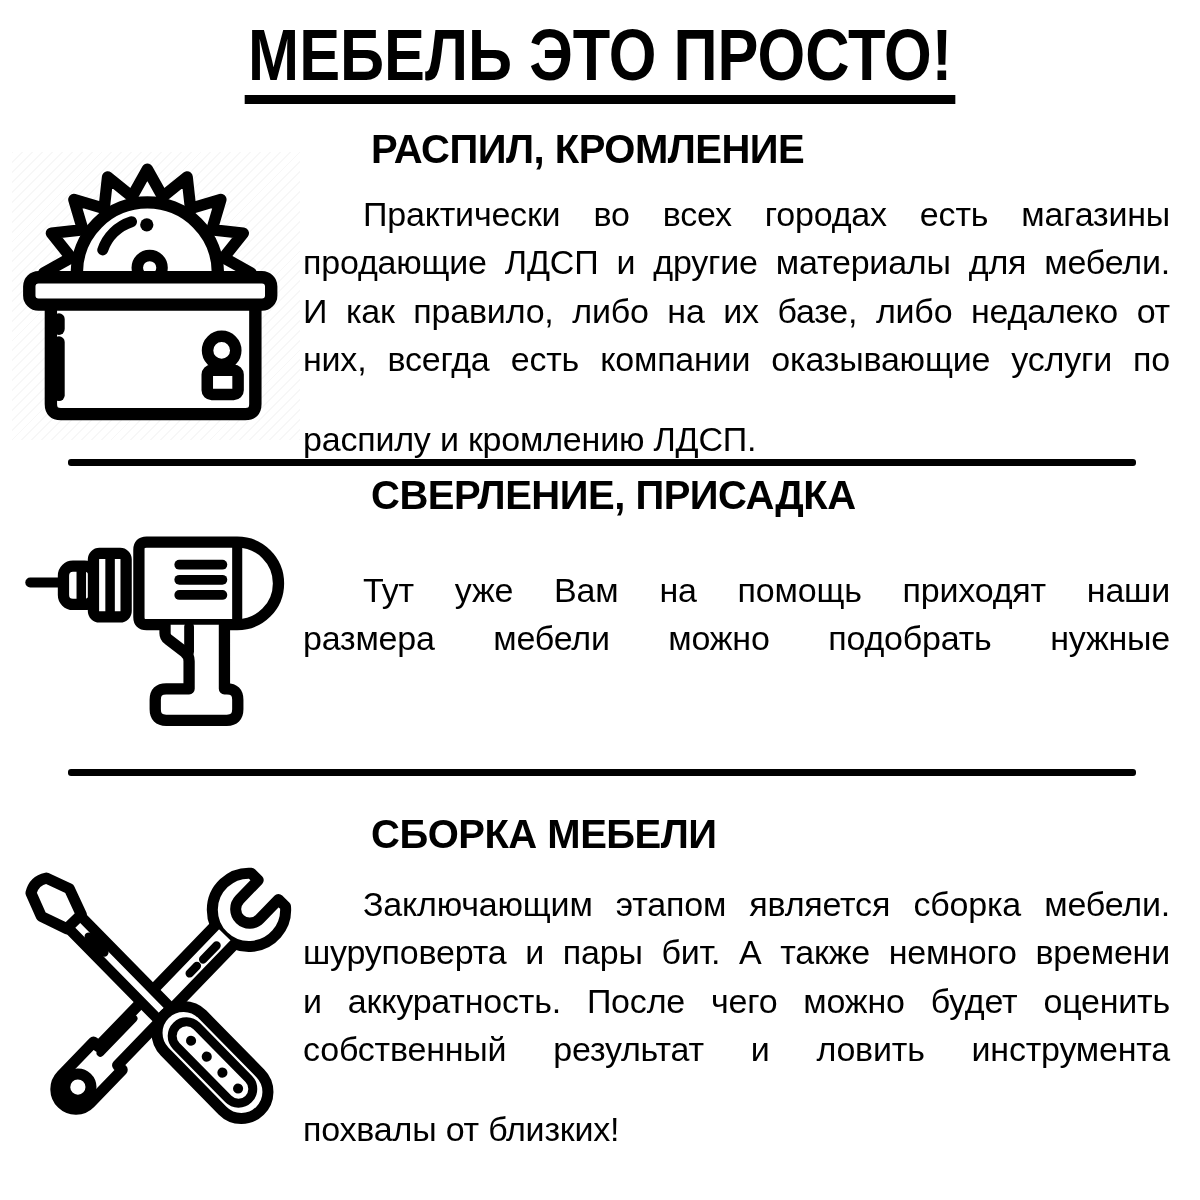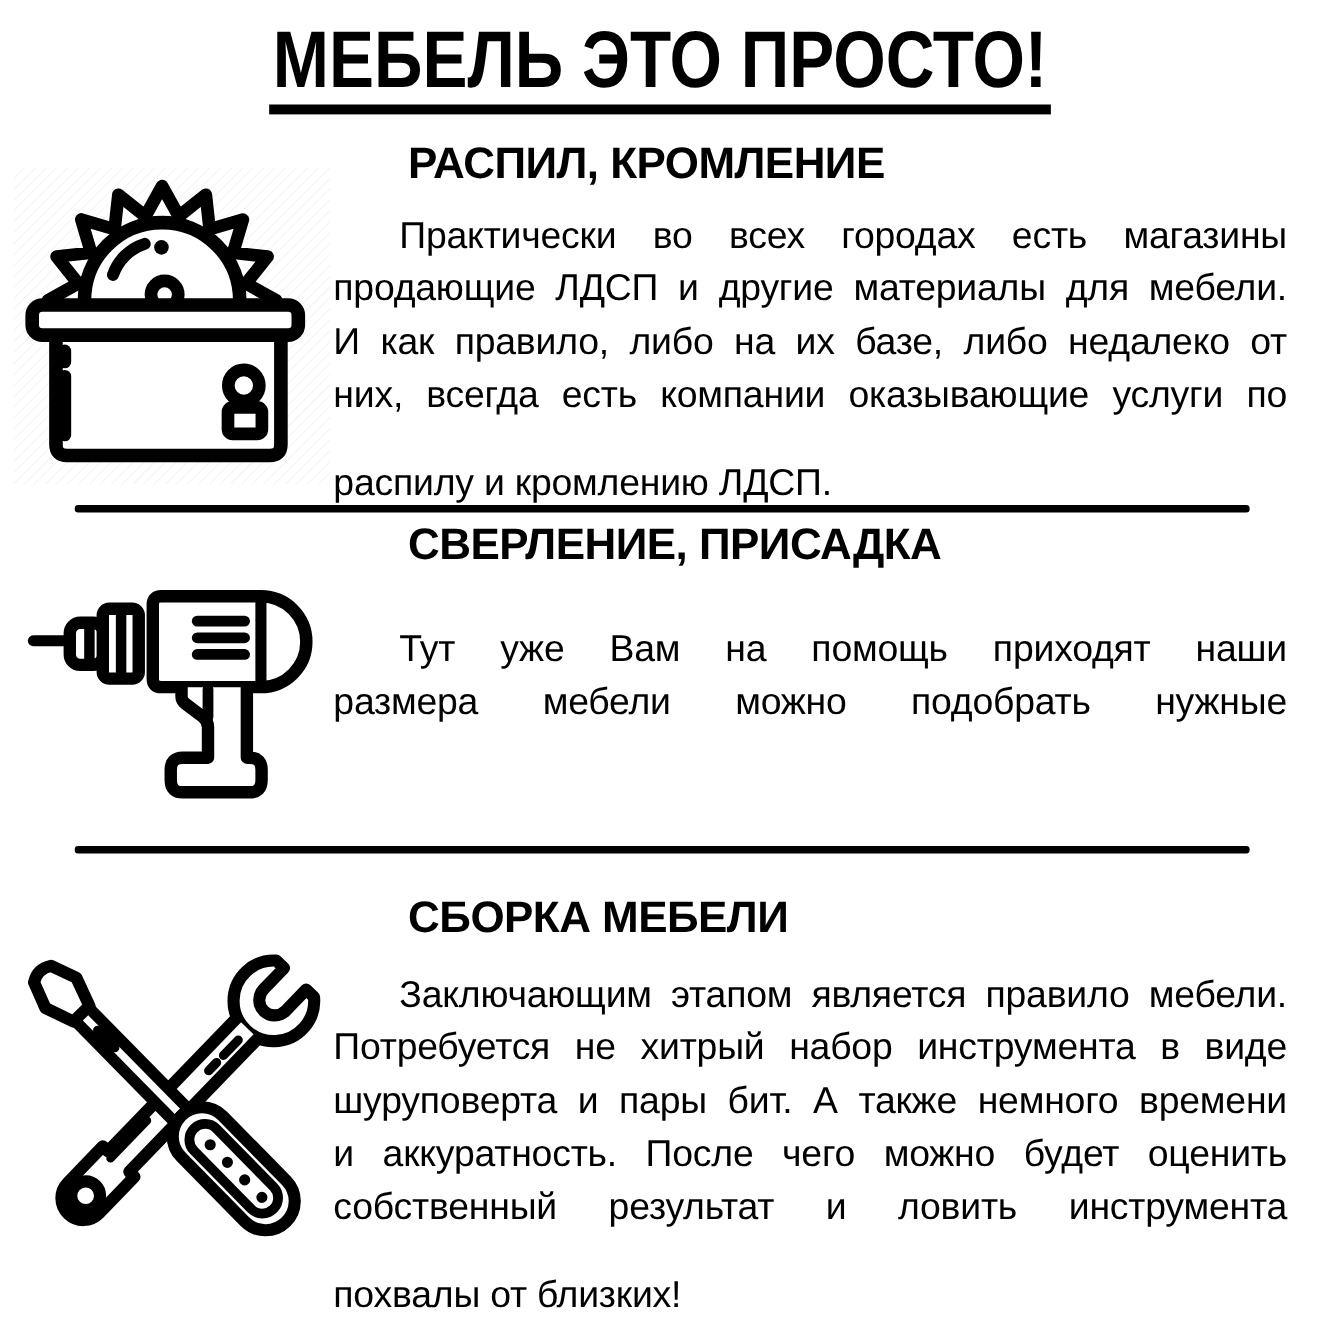--- a/index.html
+++ b/index.html
@@ -133,21 +133,20 @@
         <rect class="ln" stroke-width="3" x="64" y="-4.8" width="34.5" height="9.6" rx="4.8"></rect>
         <circle cx="71" cy="0" r="1.7" fill="#000"></circle>
         <circle cx="78.5" cy="0" r="1.7" fill="#000"></circle>
         <circle cx="86" cy="0" r="1.7" fill="#000"></circle>
         <circle cx="93.5" cy="0" r="1.7" fill="#000"></circle>
       </g>
     </svg>
   </div>
   <div class="sec-heading" id="heading-3">СБОРКА МЕБЕЛИ</div>
   <div class="para" id="para-3">
-    <div class="para-line first">Заключающим этапом является правило мебели.</div>
-    <div class="para-line">Потребуется не хитрый набор инструмента в виде</div>
+    <div class="para-line first">Заключающим этапом является сборка мебели.</div>
     <div class="para-line">шуруповерта и пары бит. А также немного времени</div>
     <div class="para-line">и аккуратность. После чего можно будет оценить</div>
     <div class="para-line">собственный результат и ловить инструмента</div>
     <div class="para-line last">похвалы от близких!</div>
   </div>
 
 </div>
 
 </body></html>

